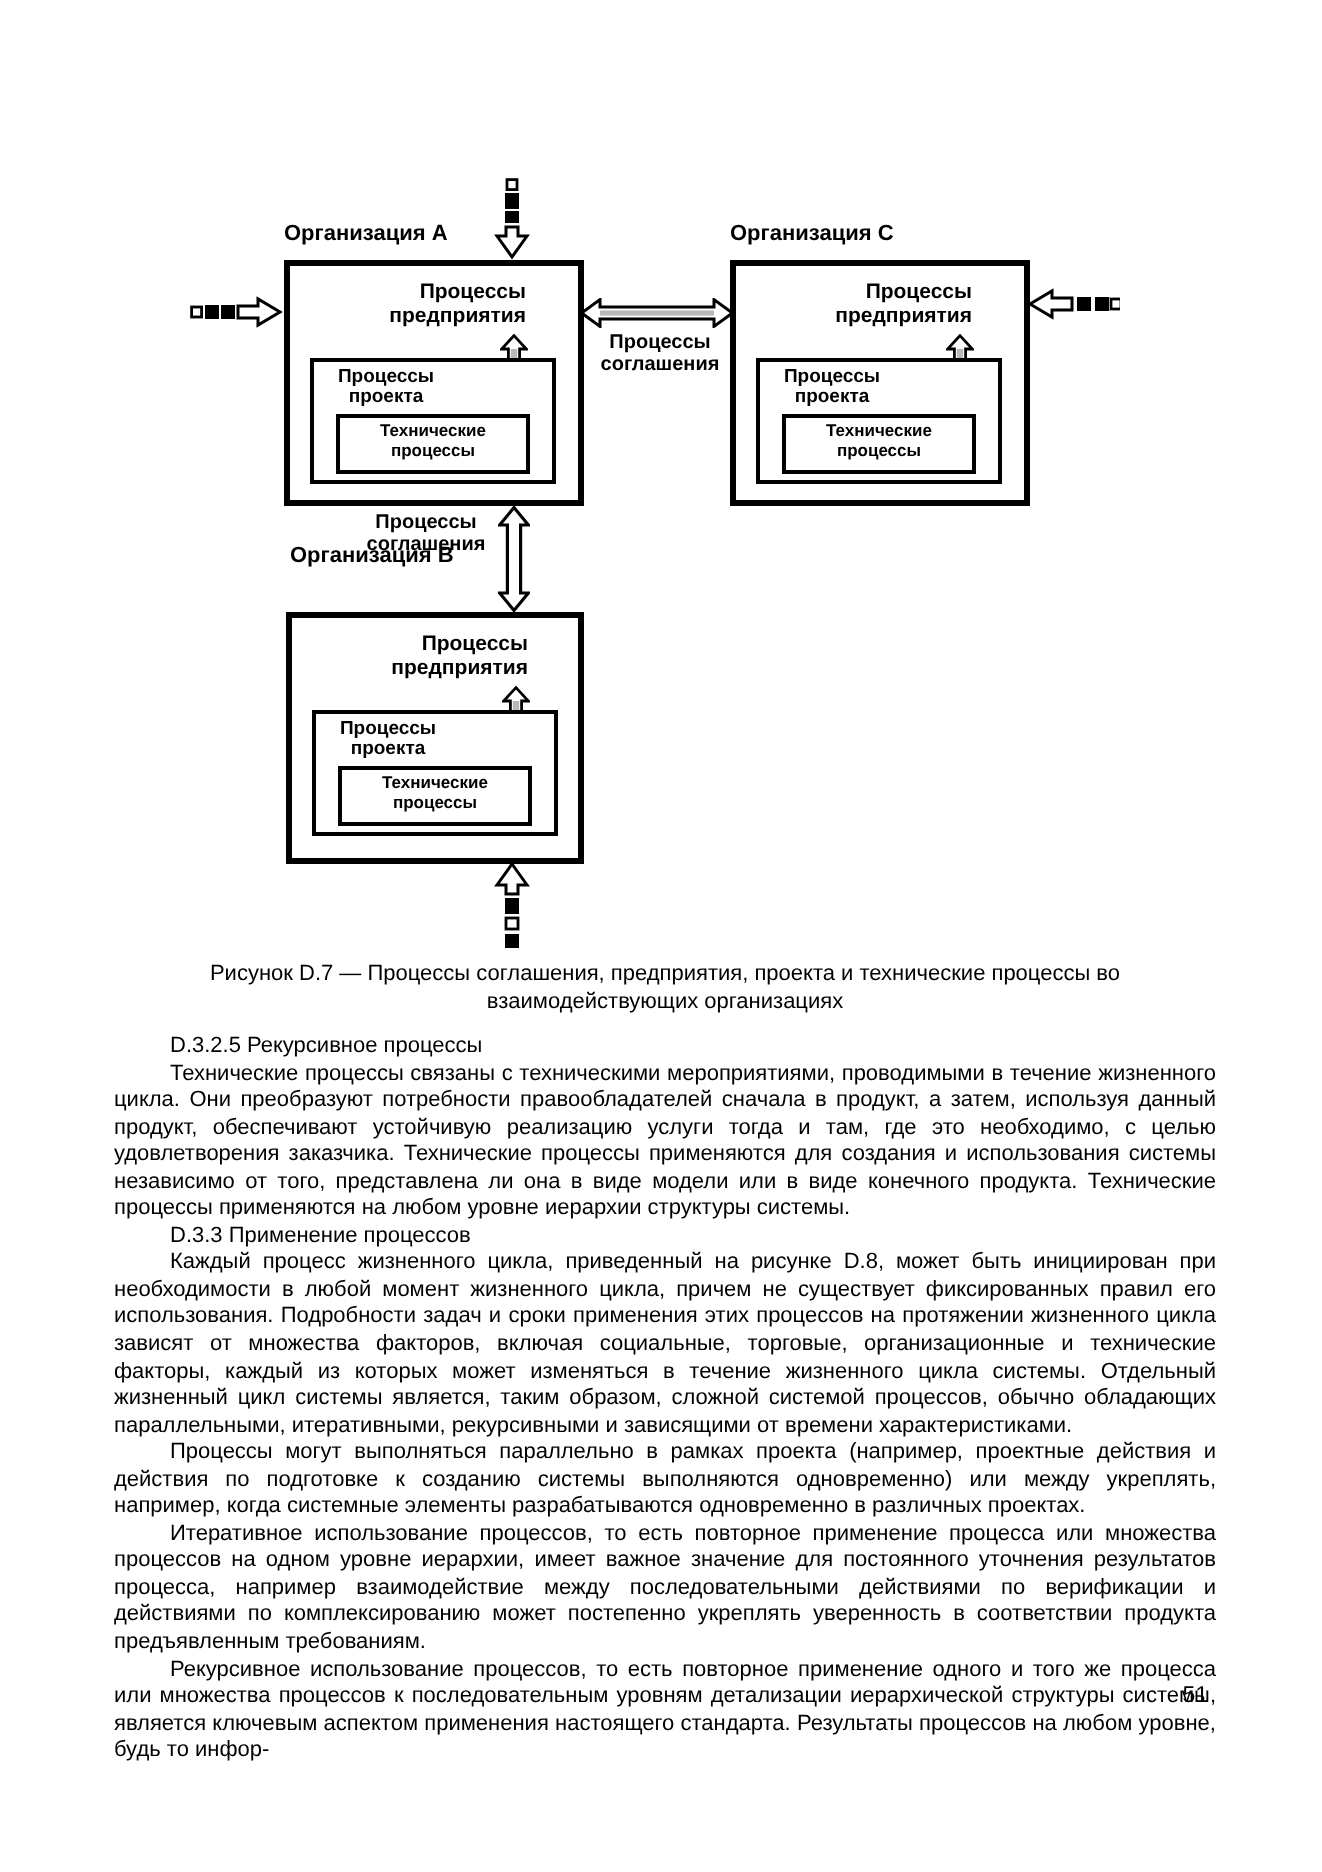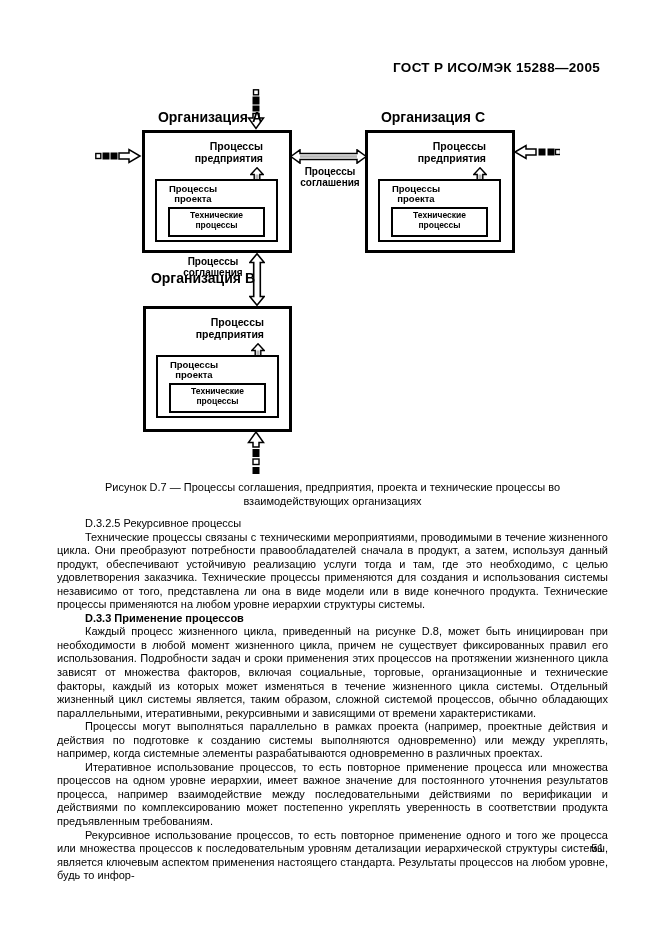--- a/index.html
+++ b/index.html
@@ -7,42 +7,41 @@
     position:relative;width:661px;height:936px;background:#ffffff;
     font-family:"Liberation Sans","DejaVu Sans",sans-serif;color:#000;
     margin:0 auto;overflow:hidden;
   }
   .doc-header{position:absolute;top:60px;right:61px;font-size:13.5px;font-weight:bold;letter-spacing:.3px;}
   .page-number{position:absolute;top:842px;right:57px;font-size:11.5px;margin-left:48px;}
 
   
   .diagram{position:absolute;left:0;top:0;width:661px;height:480px;}
   .abs{position:absolute;}
-  .org-label{font-size:14px;font-weight:bold;text-align:right;line-height:12px;}
+  .org-label{font-size:11px;font-weight:bold;text-align:left;line-height:12px;}
   .org-box{position:absolute;width:144px;height:117px;border:3px solid #000;background:#fff;}
   .box-title{position:absolute;left:8px;top:8px;width:110px;font-size:10.5px;font-weight:bold;text-align:right;line-height:11.5px;}
   .project-box{position:absolute;left:10px;top:46px;width:119px;height:59px;border:2px solid #000;background:#fff;}
   .project-label{position:absolute;left:4px;top:3px;width:64px;font-size:9.5px;font-weight:bold;text-align:center;line-height:10px;}
   .tech-box{position:absolute;left:11px;top:26px;width:93px;height:26px;border:2px solid #000;background:#fff;}
   .tech-label{position:absolute;left:0;top:2px;width:93px;font-size:8.5px;font-weight:bold;text-align:center;line-height:9.5px;}
   .dbl-arrow-s{position:absolute;left:105px;width:14px;height:27px;}
   .agreement-label{font-size:10px;font-weight:bold;text-align:center;line-height:11px;}
 
   
   .caption{position:absolute;left:57px;top:481px;width:551px;font-size:11px;line-height:13.5px;text-align:center;}
   .body-text{position:absolute;left:57px;top:517px;width:551px;font-size:11px;line-height:13.55px;text-align:justify;}
   .body-text p{margin:0;text-indent:28px;}
-  .bold{font-weight:bold;}
+  .bold{font-weight:normal;}
 </style>
 </head>
 <body>
 
 <div class="page">
 
-  <div class="doc-header">ГОСТ Р ИСО/МЭК 15288—2005</div>
 
   <div class="diagram">
 
     <svg class="abs" style="left:247px;top:89px;" width="18" height="41">
       <rect x="6.5" y="0.8" width="5" height="5" fill="#fff" stroke="#000" stroke-width="1.4"></rect>
       <rect x="5.5" y="7.5" width="7" height="8" fill="#000"></rect>
       <rect x="5.5" y="16.5" width="7" height="6" fill="#000"></rect>
       <path d="M6 24.5 L12 24.5 L12 29 L16.5 29 L9 39.5 L1.5 29 L6 29 Z" fill="#fff" stroke="#000" stroke-width="1.5"></path>
     </svg>
 

